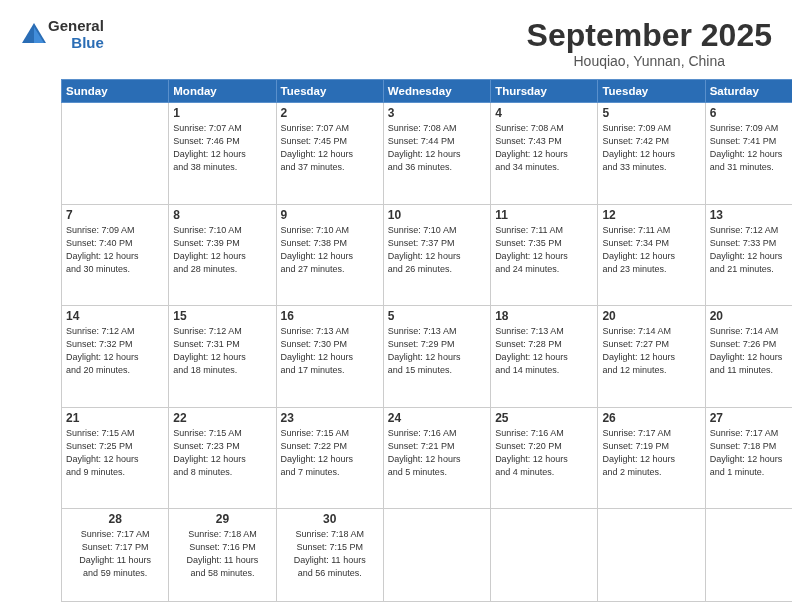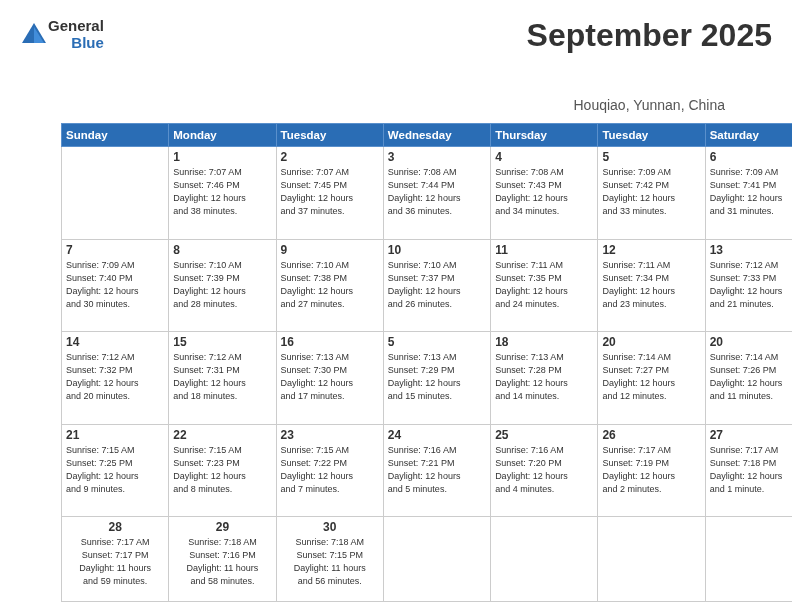--- a/index.html
+++ b/index.html
@@ -52,21 +52,20 @@
     }
     .month-title {
       font-size: 32px;
       font-weight: bold;
       color: #333;
       line-height: 1.1;
     }
     .location {
       font-size: 14px;
       color: #555;
-      margin-top: 44px;
     }
     .calendar {
       flex: 1;
       border: 1px solid #ef4444;
       border-collapse: collapse;
       width: 100%;
       table-layout: fixed;
       margin-left: 41px;
     }
     .calendar th {

